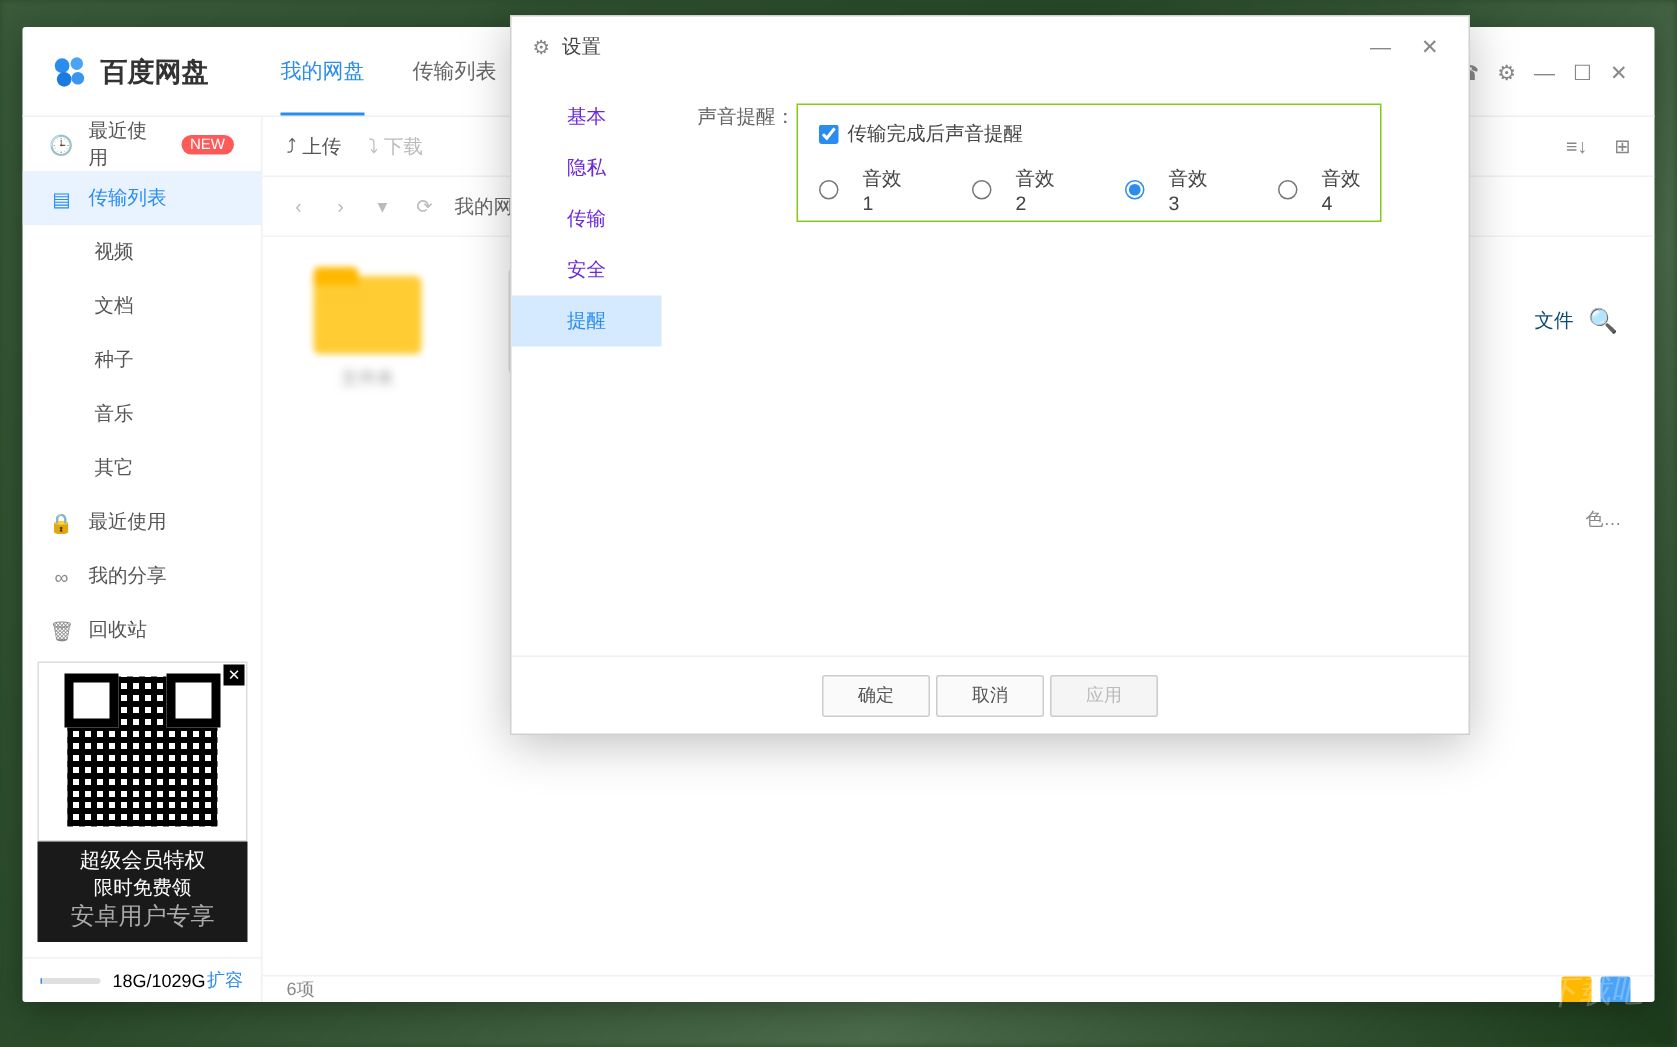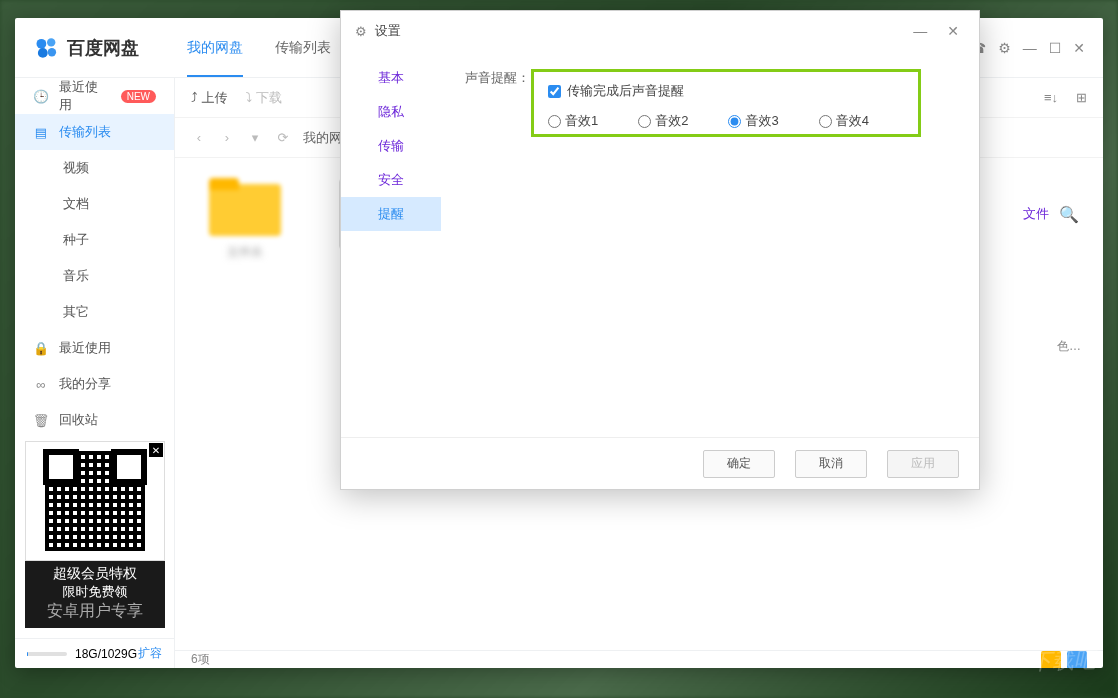--- a/index.html
+++ b/index.html
@@ -59,45 +59,45 @@
 .file-name { font-size:12px; color:#999; filter:blur(3px); }
 .upload-card { width:100px; text-align:center; }
 .upload-box { width:72px; height:72px; border:1px solid #e0e0e0; border-radius:4px; display:flex; align-items:center; justify-content:center; font-size:28px; color:#ccc; cursor:pointer; margin:0 auto 8px; }
 .upload-lbl { font-size:12px; color:#666; }
 .footer { height:18px; border-top:1px solid #eef0f2; display:flex; align-items:center; padding:0 16px; font-size:12px; color:#888; }
 .footer-spacer { flex:1; }
 .footer-ic { width:20px; height:18px; margin-left:6px; border-radius:2px; }
 
 
 .search-panel { position:absolute; top:120px; right:18px; display:flex; align-items:center; gap:4px; }
-.search-text { font-size:13px; color:#6d28d9;text-align:center; }
+.search-text { font-size:13px; color:#0c4a6e;text-align:center; }
 .search-ic { width:32px; height:32px; display:flex; align-items:center; justify-content:center; color:#888; cursor:pointer; }
 .result-text { position:absolute; top:260px; right:22px; font-size:12px; color:#888; }
 
 
 .modal { position:absolute; top:10px; left:340px; width:640px; height:480px; background:#fff; border:1px solid #d0d0d0; box-shadow:0 6px 30px rgba(0,0,0,0.25); display:flex; flex-direction:column; }
 .modal-hdr { height:40px; display:flex; align-items:center; padding:0 14px; gap:8px; font-size:13px; color:#444; }
 .modal-hdr .ic { color:#888; }
 .modal-hdr-spacer { flex:1; }
 .modal-hdr .win-ic { color:#888; cursor:pointer; padding:0 6px; font-size:14px; }
 .modal-body { flex:1; display:flex; overflow:hidden; }
 .modal-nav { width:100px; padding-top:10px; }
 .mnav-item { height:34px; display:flex; align-items:center; justify-content:center; font-size:13px; color:#6d28d9; cursor:pointer; }
 .mnav-item.active { background:#d6eaff; color:#2b8cf0; }
 .modal-content { flex:1; padding:18px 24px 0 24px; font-size:13px; color:#444; }
 .setting-row { display:flex; margin-bottom:24px; }
 .setting-lbl { width:80px; color:#666; flex-shrink:0; }
 .setting-opts { flex:1; }
 .chk { display:flex; align-items:center; gap:6px; margin-bottom:12px; }
 .chk input { accent-color:#2b8cf0; width:13px; height:13px; }
 .radios { display:flex; gap:40px; margin-top:8px; padding-left:0; }
-.rad { display:flex; align-items:center; gap:4px; }
+.rad { display:flex; align-items:center; gap:16px; }
 .rad input { accent-color:#2b8cf0; width:13px; height:13px; }
-.highlight-box { border:3px solid #84cc16; padding:10px 6px 4px 14px; margin-left:-14px; width:390px; }
-.modal-footer { height:52px; border-top:1px solid #eee; display:flex; align-items:center; justify-content:flex-end; padding:18px 20px; gap:20px; }
+.highlight-box { border:1px solid #84cc16; padding:10px 6px 4px 14px; margin-left:-14px; width:390px; }
+.modal-footer { height:52px; border-top:1px solid #eee; display:flex; align-items:center; justify-content:center; padding:18px 20px; gap:4px; }
 .mbtn { width:72px; height:28px; border:1px solid #ccc; background:#fafafa; font-size:12px; color:#555; cursor:pointer; border-radius:2px; }
 .mbtn:disabled { color:#bbb; background:#f5f5f5; cursor:default; }
 
 .watermark { position:absolute; bottom:22px; right:22px; font-size:22px; color:rgba(255,255,255,0.25); font-style:italic; pointer-events:none; transform:rotate(-2deg); }
 </style>
 </head>
 <body>
 
 <div class="bg-blur"></div>
 

